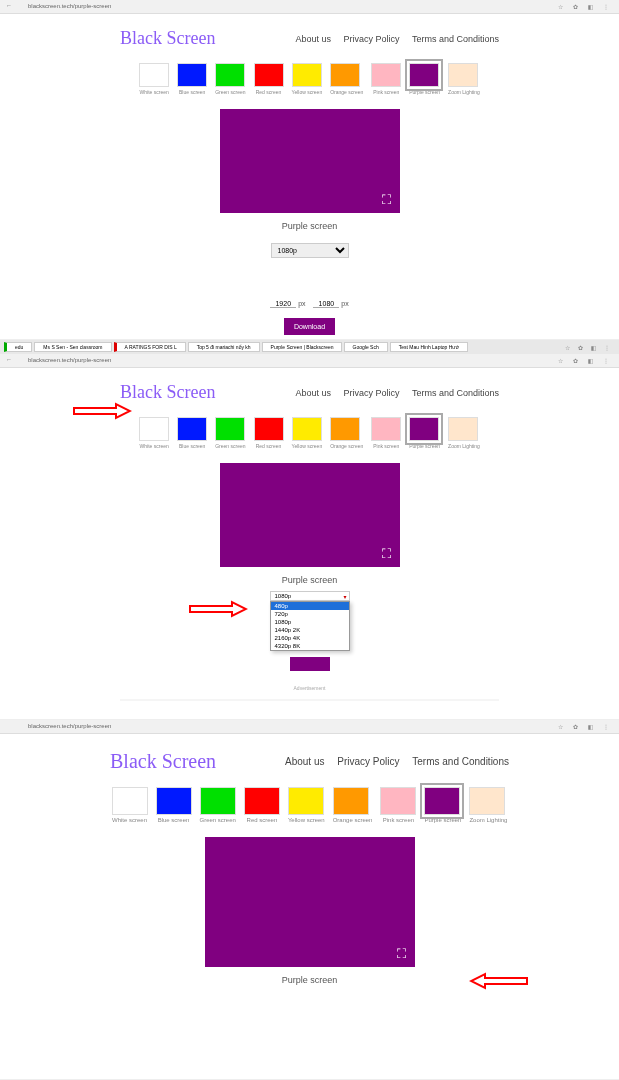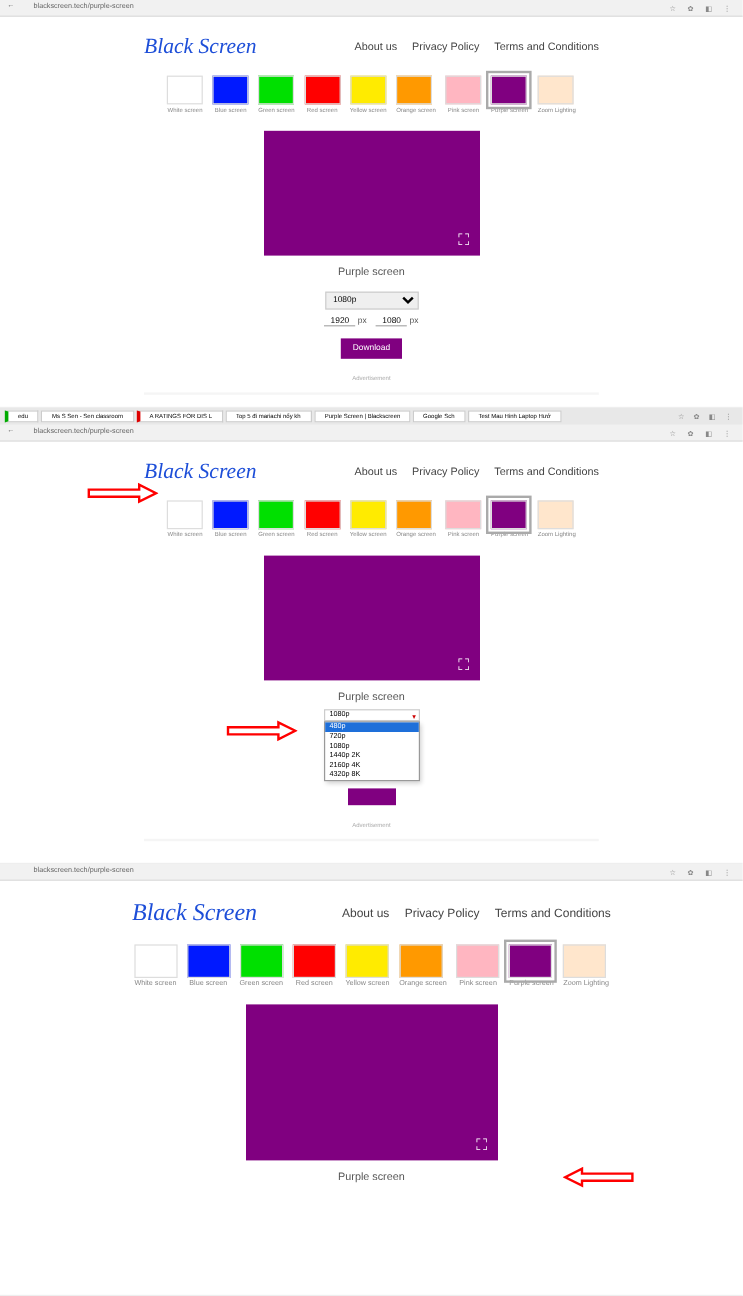--- a/index.html
+++ b/index.html
@@ -12,37 +12,37 @@
   .browser-bar .url { position: absolute; left: 28px; top: 3px; }
   .browser-bar .icons { position: absolute; right: 6px; top: 3px; letter-spacing: 4px; color: #888; }
   .browser-bar .back { position: absolute; left: 6px; top: 2px; }
   .tabs-bar { height: 14px; background: #e8e8e8; font-size: 5px; display: flex; align-items: center; padding-left: 4px; }
   .tabs-bar .tab { background: #fff; border: 1px solid #ccc; padding: 1px 8px; margin-right: 2px; white-space: nowrap; overflow: hidden; max-width: 80px; height: 10px; display: flex; align-items: center; }
   .tabs-bar .tab.green { border-left: 3px solid #0a0; }
   .tabs-bar .tab.red { border-left: 3px solid #d00; }
   .tabs-bar .icons { position: absolute; right: 6px; font-size: 6px; letter-spacing: 3px; color: #888; }
   .content { padding: 8px 20px; }
   .header { display: flex; justify-content: space-between; align-items: center; margin: 6px 100px 14px 100px; }
-  .logo { font-family: Georgia, serif; font-size: 18px; color: #1d4ed8; font-style: italic; }
+  .logo { font-family: Georgia, serif; font-size: 18px; color: #8b5cf6; }
   .nav { font-size: 9px; color: #444; }
   .nav span { margin-left: 10px; cursor: pointer; }
   .swatches { display: flex; justify-content: center; gap: 8px; margin: 10px 0 4px 0; }
   .swatch-wrap { text-align: center; }
   .swatch { width: 30px; height: 24px; border: 1px solid #ddd; cursor: pointer; }
   .swatch.selected { outline: 2px solid #aaa; outline-offset: 2px; }
   .swatch-label { font-size: 5px; color: #888; margin-top: 2px; display: block; }
   .preview-wrap { display: flex; justify-content: center; margin-top: 14px; }
   .preview { width: 180px; height: 104px; background: #800080; position: relative; }
   .preview.large { width: 210px; height: 130px; }
   .fullscreen-icon { position: absolute; bottom: 6px; right: 6px; width: 14px; height: 14px; color: #fff; font-size: 13px; line-height: 14px; text-align: center; cursor: pointer; }
   .caption { text-align: center; font-size: 9px; color: #555; margin-top: 8px; }
   .controls { text-align: center; margin-top: 8px; }
   .select { width: 78px; font-size: 7px; padding: 2px; border: 1px solid #ccc; }
   .dims { margin-top: 6px; font-size: 7px; color: #555; }
-  .dims input { width: 26px; font-size: 7px; border: none; border-bottom: 1px solid #aaa; text-align: center; }
+  .dims input { width: 26px; font-size: 7px; border: none; border-bottom: 1px solid #aaa; text-align: center; margin-top: 36px; }
   .download-btn { margin-top: 10px; background: #800080; color: #fff; font-size: 7px; padding: 5px 10px; border: none; cursor: pointer; }
   .ad { text-align: center; font-size: 5px; color: #aaa; margin-top: 14px; }
   .divider { height: 2px; background: #f5f5f5; margin: 8px 100px; }
   .dropdown-open { position: relative; width: 80px; margin: 6px auto 0 auto; }
   .dropdown-open .sel { font-size: 6px; border: 1px solid #ccc; padding: 1px 4px; text-align: left; position: relative; }
   .dropdown-open .sel::after { content: "▾"; position: absolute; right: 2px; color: #c00; font-size: 6px; }
   .dropdown-list { position: absolute; top: 10px; left: 0; width: 80px; border: 1px solid #999; background: #fff; box-shadow: 2px 2px 4px rgba(0,0,0,.2); font-size: 6px; text-align: left; z-index: 5; }
   .dropdown-list div { padding: 1px 4px; cursor: pointer; }
   .dropdown-list .hilite { background: #1e6fd9; color: #fff; }
   .btn-behind { width: 40px; height: 14px; background: #800080; margin: 56px auto 0 auto; }

